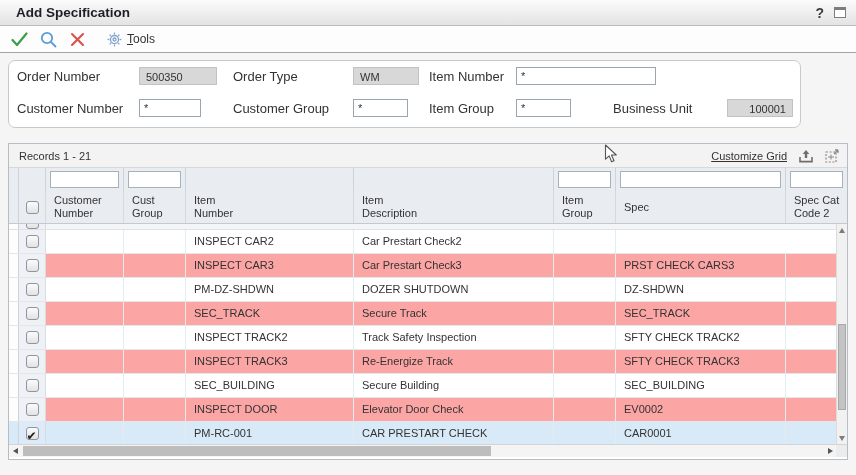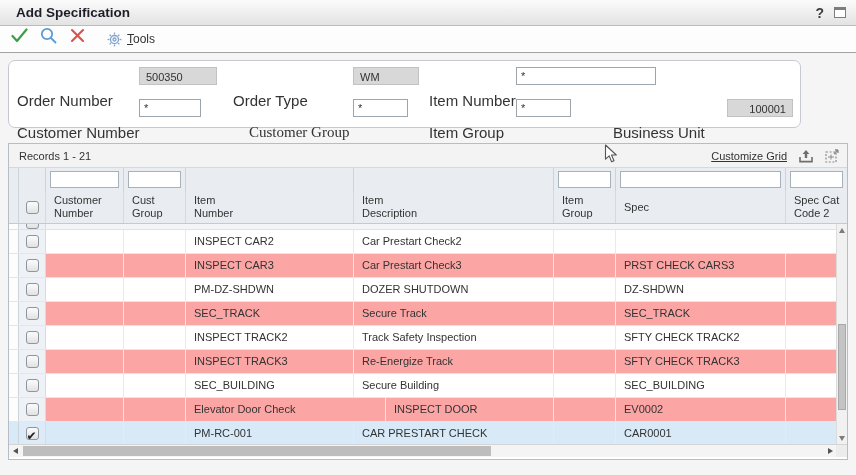--- a/index.html
+++ b/index.html
@@ -9,30 +9,30 @@
   
   .titlebar { height:26px; background:linear-gradient(#fbfbfb,#e3e3e3); border-bottom:1px solid #bcbcbc;
               display:flex; align-items:center; padding:0 10px 0 16px; }
   .title { font-size:13.5px; font-weight:bold; color:#1e1e28; }
   .titlebar-right { margin-left:auto; display:flex; align-items:center; gap:10px; }
   .help-glyph { font-size:14px; font-weight:bold; color:#3c3c3c; cursor:default; }
   .win-icon { width:12px; height:11px; border:1px solid #7d7d7d; border-top:3px solid #7d7d7d; background:#fff; }
 
   
   .toolbar { height:27px; background:#fdfdfd; border-bottom:1px solid #a3a3a3;
-             display:flex; padding-left:10px; gap:11px; }
+             display:flex; align-items:center; padding-left:10px; gap:11px; }
   .tbtn { width:18px; height:18px; display:flex; align-items:center; justify-content:center; cursor:pointer; }
   .tools-btn { display:flex; align-items:center; gap:5px; margin-left:10px; cursor:pointer; }
   .tools-label { font-size:12px; color:#333; }
   .tools-label::first-letter { text-decoration:underline; }
 
   
   .form-panel { position:absolute; left:8px; top:60px; width:793px; height:68px;
                 background:#fff; border:1px solid #c6cad0; border-radius:7px; }
-  .f-label { position:absolute; font-size:15px; color:#333; line-height:17px; white-space:nowrap;margin-top:24px; }
+  .f-label { position:absolute; font-size:13px; color:#333; line-height:17px; white-space:nowrap; }
   .f-field { position:absolute; height:18px; font-size:11px; color:#333; line-height:16px;
              font-family:"Liberation Sans", sans-serif; }
   .f-ro  { background:#d8d8d8; border:1px solid #c2c2c2; padding:1px 6px; }
   .f-ed  { background:#fff; border:1px solid #9aa5ae; padding:1px 4px; }
   .ra { text-align:right; }
 
   
   .grid-panel { position:absolute; left:8px; top:143px; width:840px; height:317px;
                 background:#fff; border:1px solid #b6bdc4; }
   .grid-toolbar { height:24px; background:#f3f3f3; border-bottom:1px solid #d8d8d8;
@@ -159,21 +159,21 @@
 
   <span class="f-label" style="left:224px;top:7px;">Order Type</span>
   <div class="f-field f-ro" style="left:344px;top:6px;width:66px;">WM</div>
 
   <span class="f-label" style="left:420px;top:7px;">Item Number</span>
   <input class="f-field f-ed" style="left: 507px; top: 6px; width: 140px;" value="*">
 
   <span class="f-label" style="left:8px;top:39px;">Customer Number</span>
   <input class="f-field f-ed" style="left: 130px; top: 38px; width: 62px;" value="*">
 
-  <span class="f-label" style="left:240px;top:39px;font-family:Liberation Serif, serif;">Customer Group</span>
+  <span class="f-label" style="left:224px;top:39px;">Customer Group</span>
   <input class="f-field f-ed" style="left: 344px; top: 38px; width: 55px;" value="*">
 
   <span class="f-label" style="left:420px;top:39px;">Item Group</span>
   <input class="f-field f-ed" style="left: 507px; top: 38px; width: 55px;" value="*">
 
   <span class="f-label" style="left:604px;top:39px;">Business Unit</span>
   <div class="f-field f-ro ra" style="left:718px;top:38px;width:66px;">100001</div>
 </div>
 
 <div class="grid-panel">
@@ -337,22 +337,22 @@
           <div class="cell w-c6">SEC_BUILDING</div>
           <div class="cell w-c7" style="border-right: none;"></div>
         </div>
         <div class="grid-row shade">
           <div class="cell cell-ind w-ind"></div>
           <div class="cell cell-cbx w-cbx">
             <span class="cbx"></span>
           </div>
           <div class="cell w-c1"></div>
           <div class="cell w-c2"></div>
+          <div class="cell w-c3">INSPECT DOOR</div>
           <div class="cell w-c4">Elevator Door Check</div>
-          <div class="cell w-c3">INSPECT DOOR</div>
           <div class="cell w-c5"></div>
           <div class="cell w-c6">EV0002</div>
           <div class="cell w-c7" style="border-right: none;"></div>
         </div>
         <div class="grid-row selected">
           <div class="cell cell-ind w-ind"></div>
           <div class="cell cell-cbx w-cbx">
             <span class="cbx checked"></span>
           </div>
           <div class="cell w-c1"></div>

